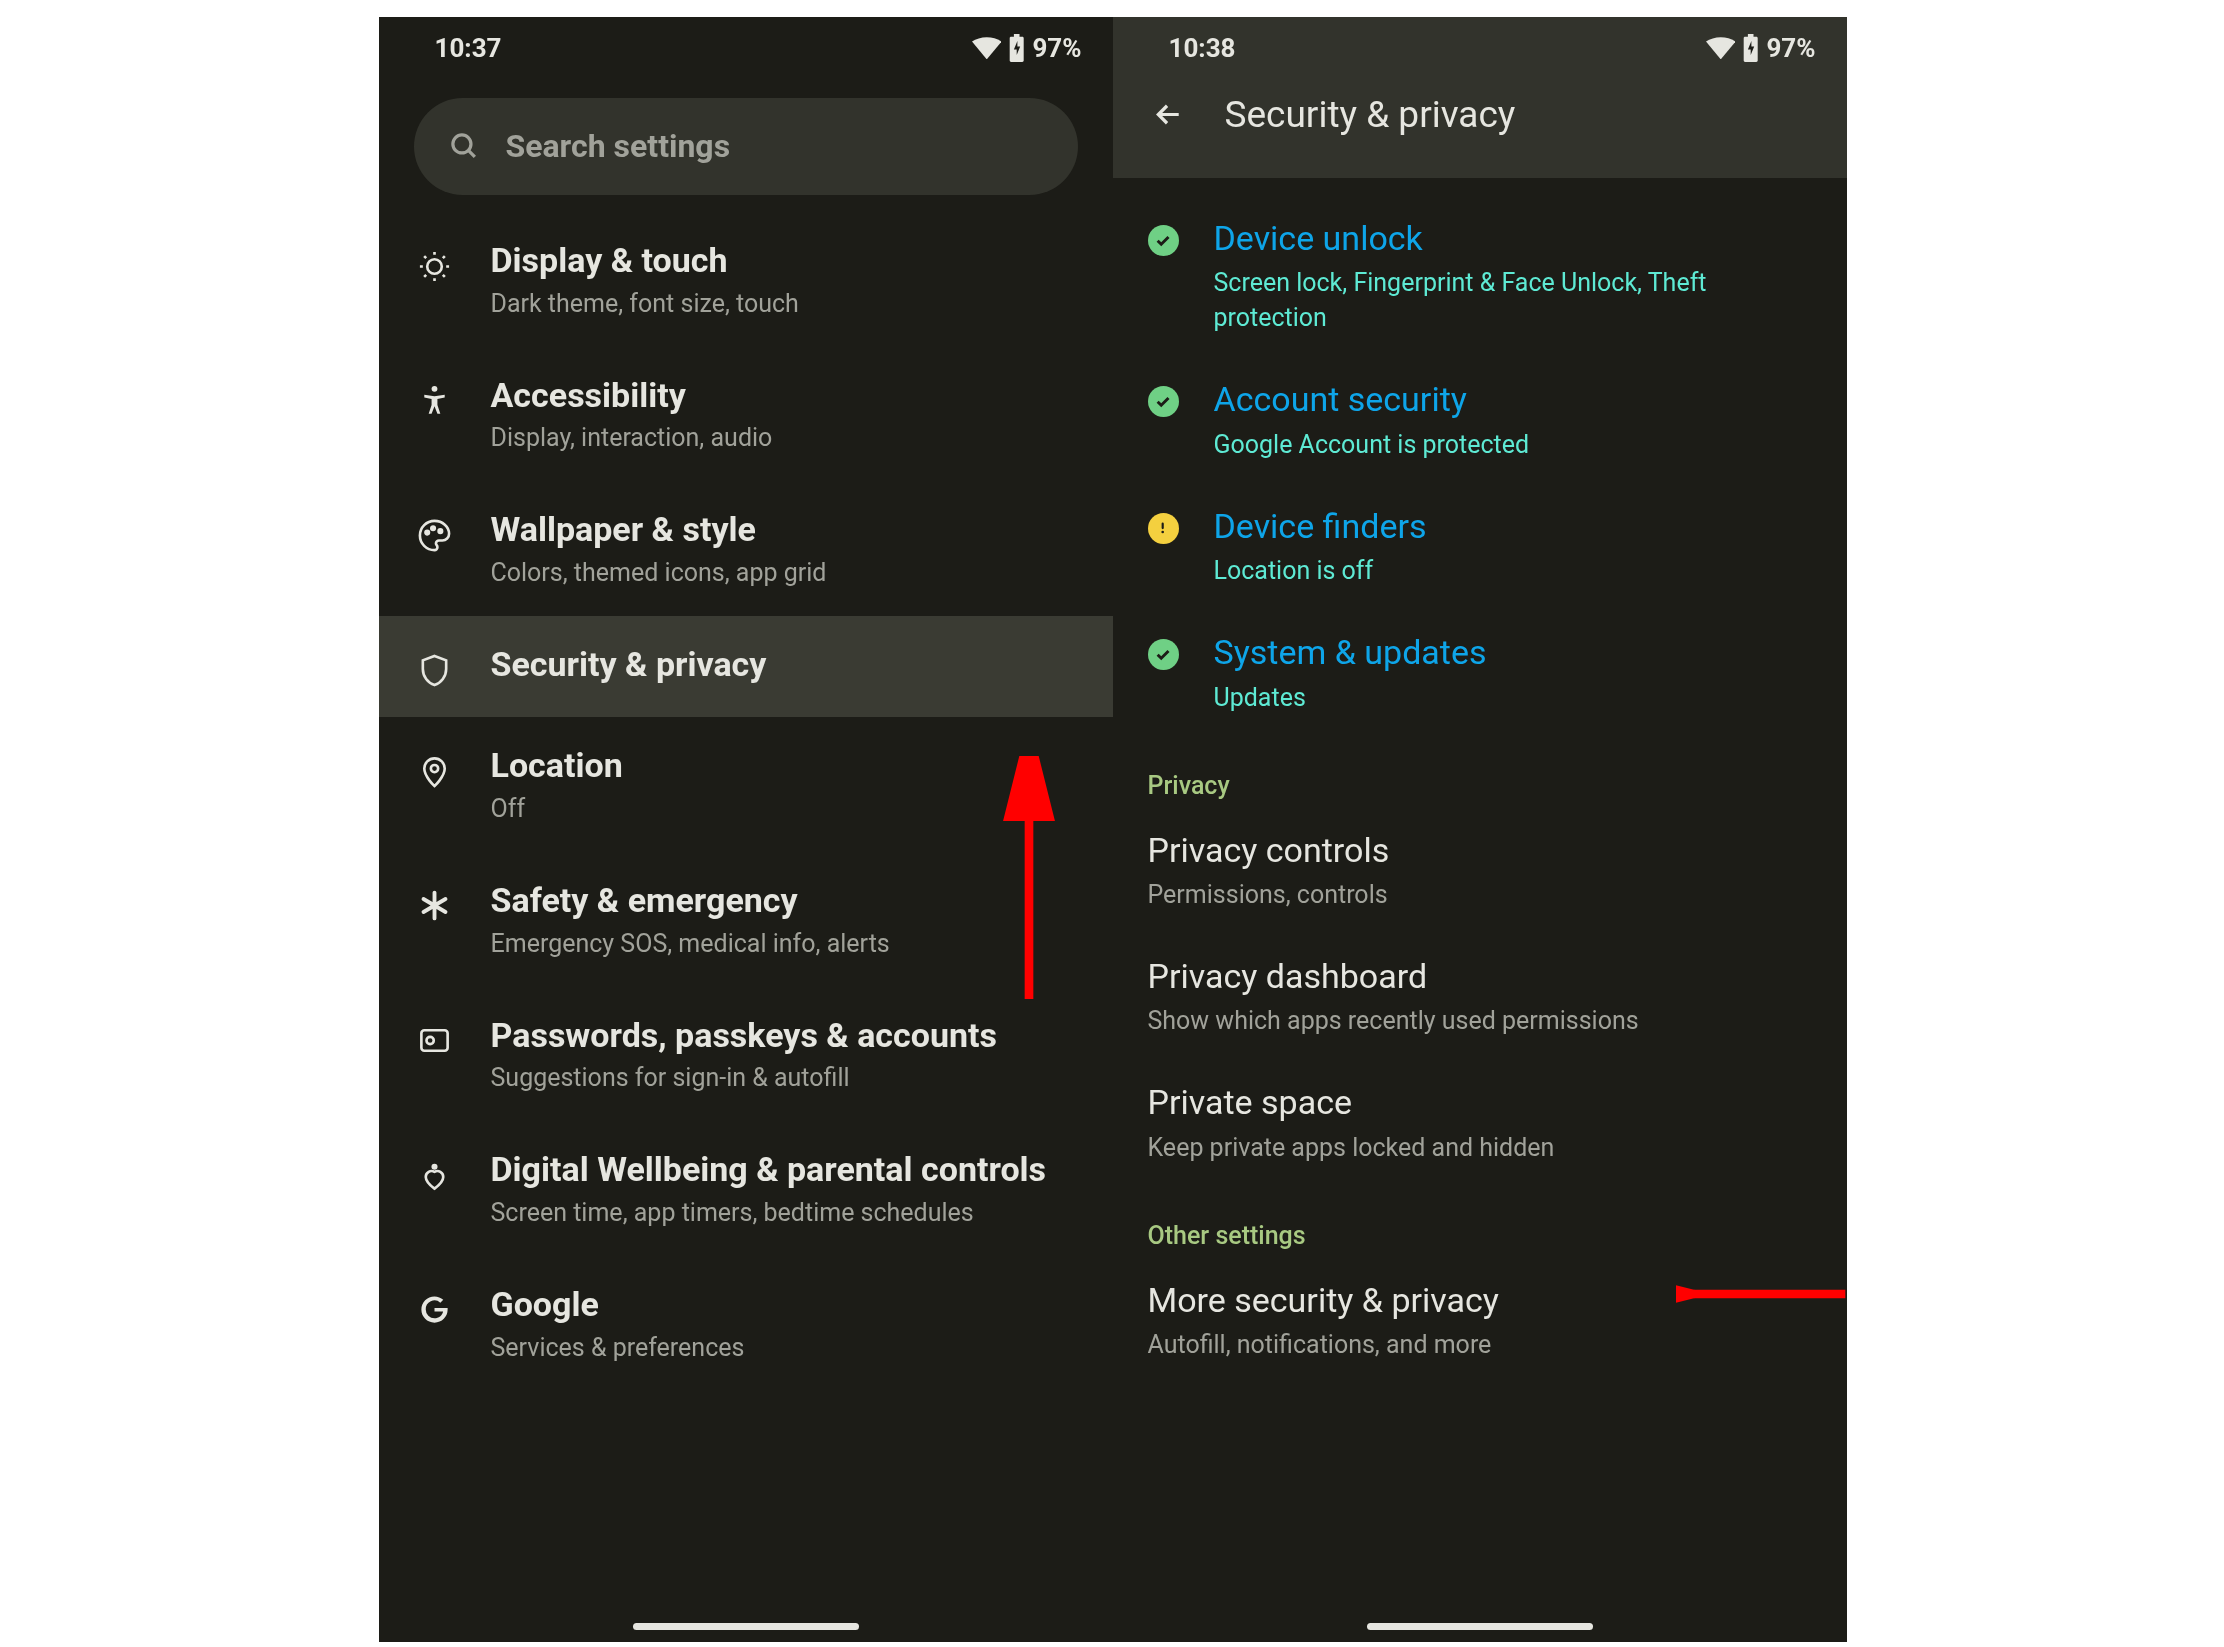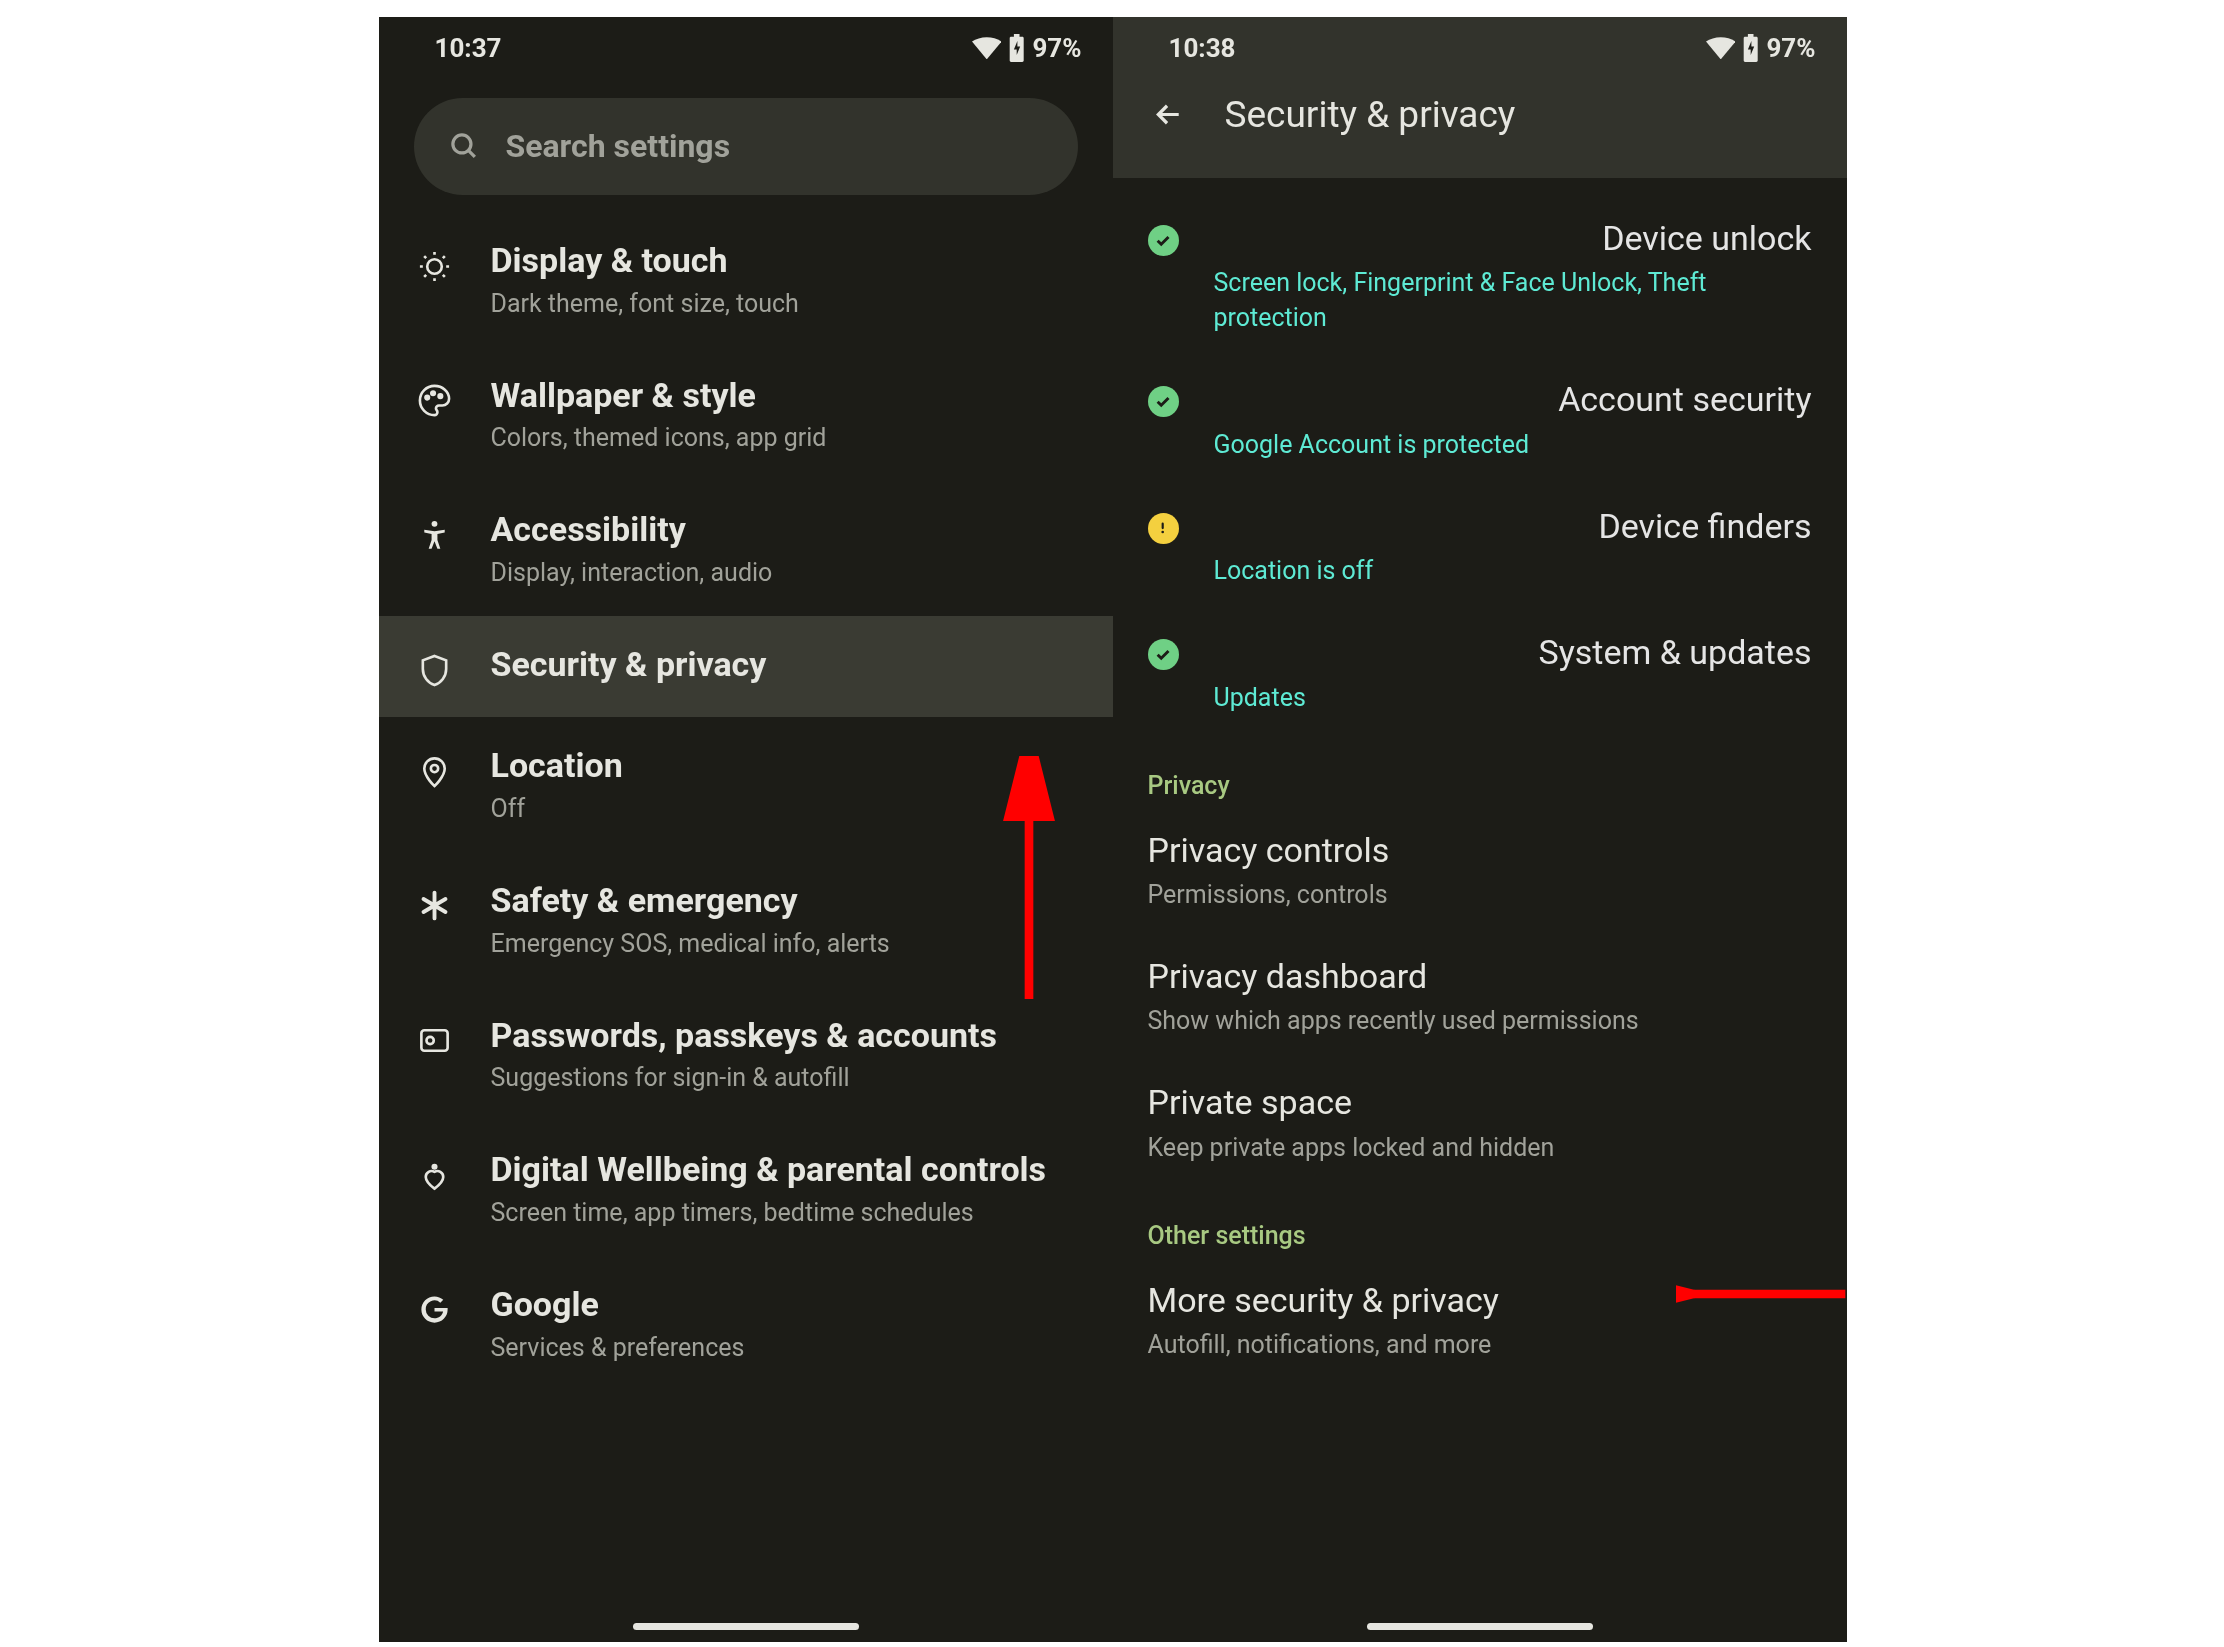--- a/index.html
+++ b/index.html
@@ -129,24 +129,23 @@
     margin-top: 8.7px;
     display: flex;
     align-items: center;
     justify-content: center;
   }
   .dot-green { background: #6fd085; }
   .dot-yellow { background: #f4d03f; }
   .sec-item-text { flex: 1; }
   .sec-title {
     font-size: 34px;
-    color: #e5e5e5;
+    color: #0ea5e9;
     line-height: 1.35;
     margin-bottom: 3.5px;
-    text-align: right;
   }
   .sec-sub {
     font-size: 25px;
     color: #5eead4;
     line-height: 1.4;
   }
   .section-label {
     font-size: 25px;
     color: #a8c982;
     padding: 35px 35px 7px 35px;
@@ -225,43 +224,43 @@
           </svg>
       </div>
       <div class="item-text">
         <div class="item-title">Display &amp; touch</div>
         <div class="item-subtitle">Dark theme, font size, touch</div>
       </div>
     </div>
 
     <div class="settings-item">
       <div class="item-icon">
+        <svg width="35" height="35" viewBox="0 0 24 24" fill="#e6e6e0">
+            <circle cx="12" cy="4" r="2"></circle>
+            <path d="M19 8l-7 1-7-1v2l5 1v4l-2 6h2l2-5 2 5h2l-2-6v-4l5-1V8z"></path>
+          </svg>
+      </div>
+      <div class="item-text">
+        <div class="item-title">Accessibility</div>
+        <div class="item-subtitle">Display, interaction, audio</div>
+      </div>
+    </div>
+
+    <div class="settings-item">
+      <div class="item-icon">
         <svg width="35" height="35" viewBox="0 0 24 24" fill="none" stroke="#e6e6e0" stroke-width="1.8">
             <path d="M12 2a10 10 0 100 20c1.1 0 2-.9 2-2 0-.5-.2-1-.5-1.3-.3-.4-.5-.8-.5-1.3 0-1.1.9-2 2-2h2.4c2.5 0 4.6-2.1 4.6-4.6C22 5.9 17.5 2 12 2z"></path>
             <circle cx="7" cy="10" r="1.2" fill="#e6e6e0"></circle>
             <circle cx="11" cy="7" r="1.2" fill="#e6e6e0"></circle>
             <circle cx="16" cy="9" r="1.2" fill="#e6e6e0"></circle>
           </svg>
       </div>
       <div class="item-text">
         <div class="item-title">Wallpaper &amp; style</div>
         <div class="item-subtitle">Colors, themed icons, app grid</div>
-      </div>
-    </div>
-
-    <div class="settings-item">
-      <div class="item-icon">
-        <svg width="35" height="35" viewBox="0 0 24 24" fill="#e6e6e0">
-            <circle cx="12" cy="4" r="2"></circle>
-            <path d="M19 8l-7 1-7-1v2l5 1v4l-2 6h2l2-5 2 5h2l-2-6v-4l5-1V8z"></path>
-          </svg>
-      </div>
-      <div class="item-text">
-        <div class="item-title">Accessibility</div>
-        <div class="item-subtitle">Display, interaction, audio</div>
       </div>
     </div>
 
     <div class="settings-item settings-item-highlight">
       <div class="item-icon">
         <svg width="35" height="35" viewBox="0 0 24 24" fill="none" stroke="#e6e6e0" stroke-width="1.8">
             <path d="M12 2l8 3v6c0 5-3.4 9.6-8 11-4.6-1.4-8-6-8-11V5l8-3z"></path>
           </svg>
       </div>
       <div class="item-text">

